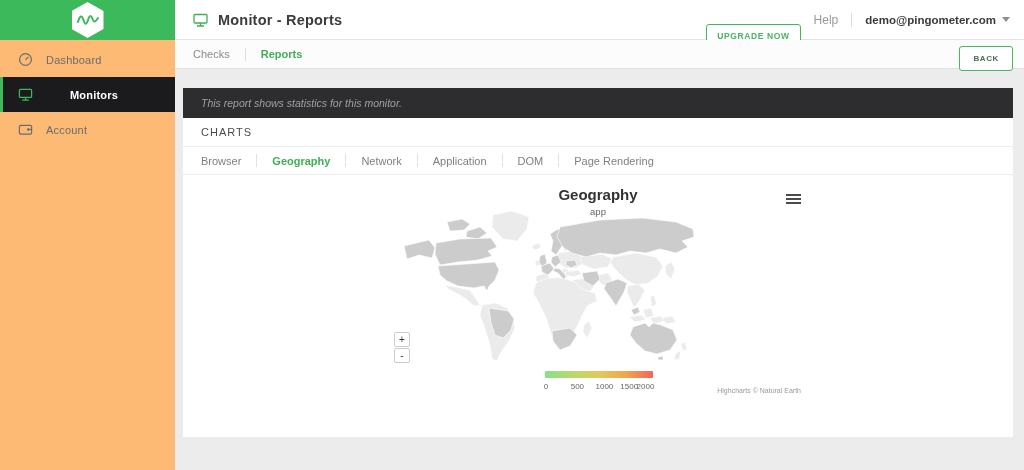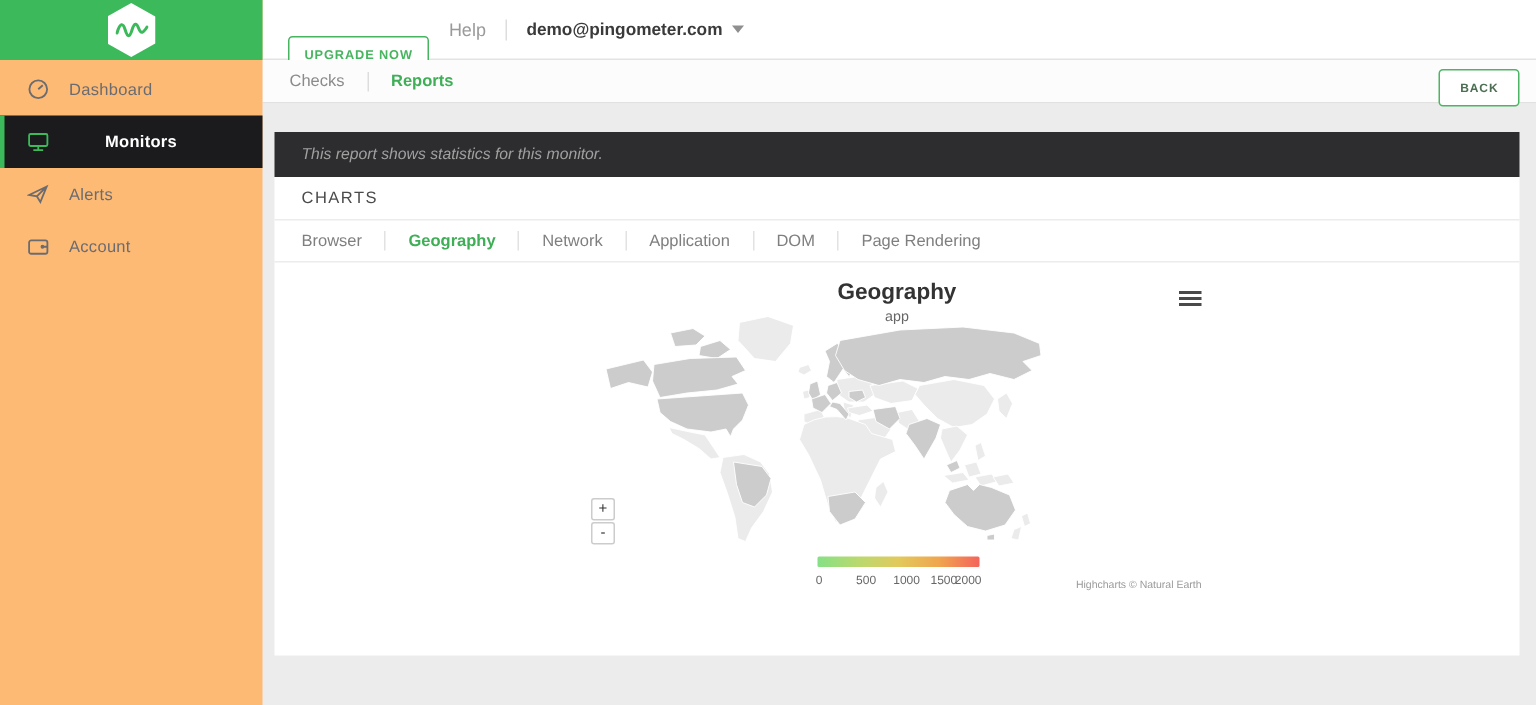--- a/index.html
+++ b/index.html
@@ -171,39 +171,38 @@
         <svg viewBox="0 0 16 16" width="15" height="15">
             <rect x="1.5" y="2.5" width="13" height="8.5" rx="1"></rect>
             <path d="M8 11 L8 13.5 M4.5 14 L11.5 14"></path>
           </svg>
       </span>
       <span class="nav-label">Monitors</span>
     </div>
     <div class="nav-item">
       <span class="nav-icon">
         <svg viewBox="0 0 16 16" width="15" height="15">
-            <path d="M1.5 8.5 L14 2.5 L9.5 13.5 L7 9.5 Z M7 9.5 L14 2.5"></path>
-          </svg>
-      </span>
-      <span class="nav-label">Alerts</span>
-    </div>
-    <div class="nav-item">
-      <span class="nav-icon">
-        <svg viewBox="0 0 16 16" width="15" height="15">
             <rect x="1.5" y="3.5" width="13" height="9.5" rx="1.5"></rect>
             <path d="M10 8 L14.5 8"></path>
             <circle cx="11" cy="8" r="0.7" fill="#6b6b70"></circle>
           </svg>
       </span>
       <span class="nav-label">Account</span>
     </div>
   </div>
 </div>
 
 <div class="topbar">
+  <div class="topbar-left">
+    <svg width="17" height="16" viewBox="0 0 16 16" style="stroke:#3fae57; fill:none; stroke-width:1.3;">
+      <rect x="1.5" y="2.5" width="13" height="8.5" rx="1"></rect>
+        <path d="M8 11 L8 13.5 M4.5 14 L11.5 14"></path>
+    </svg>
+    <span class="page-title">Monitor - Reports</span>
+  </div>
   <div class="topbar-right">
     <button class="upgrade-btn">UPGRADE NOW</button>
     <span class="help-link">Help</span>
     <span class="vdiv"></span>
     <span class="account-menu">
       <span class="account-email">demo@pingometer.com</span>
       <span class="caret-down"></span>
     </span>
   </div>
 </div>

